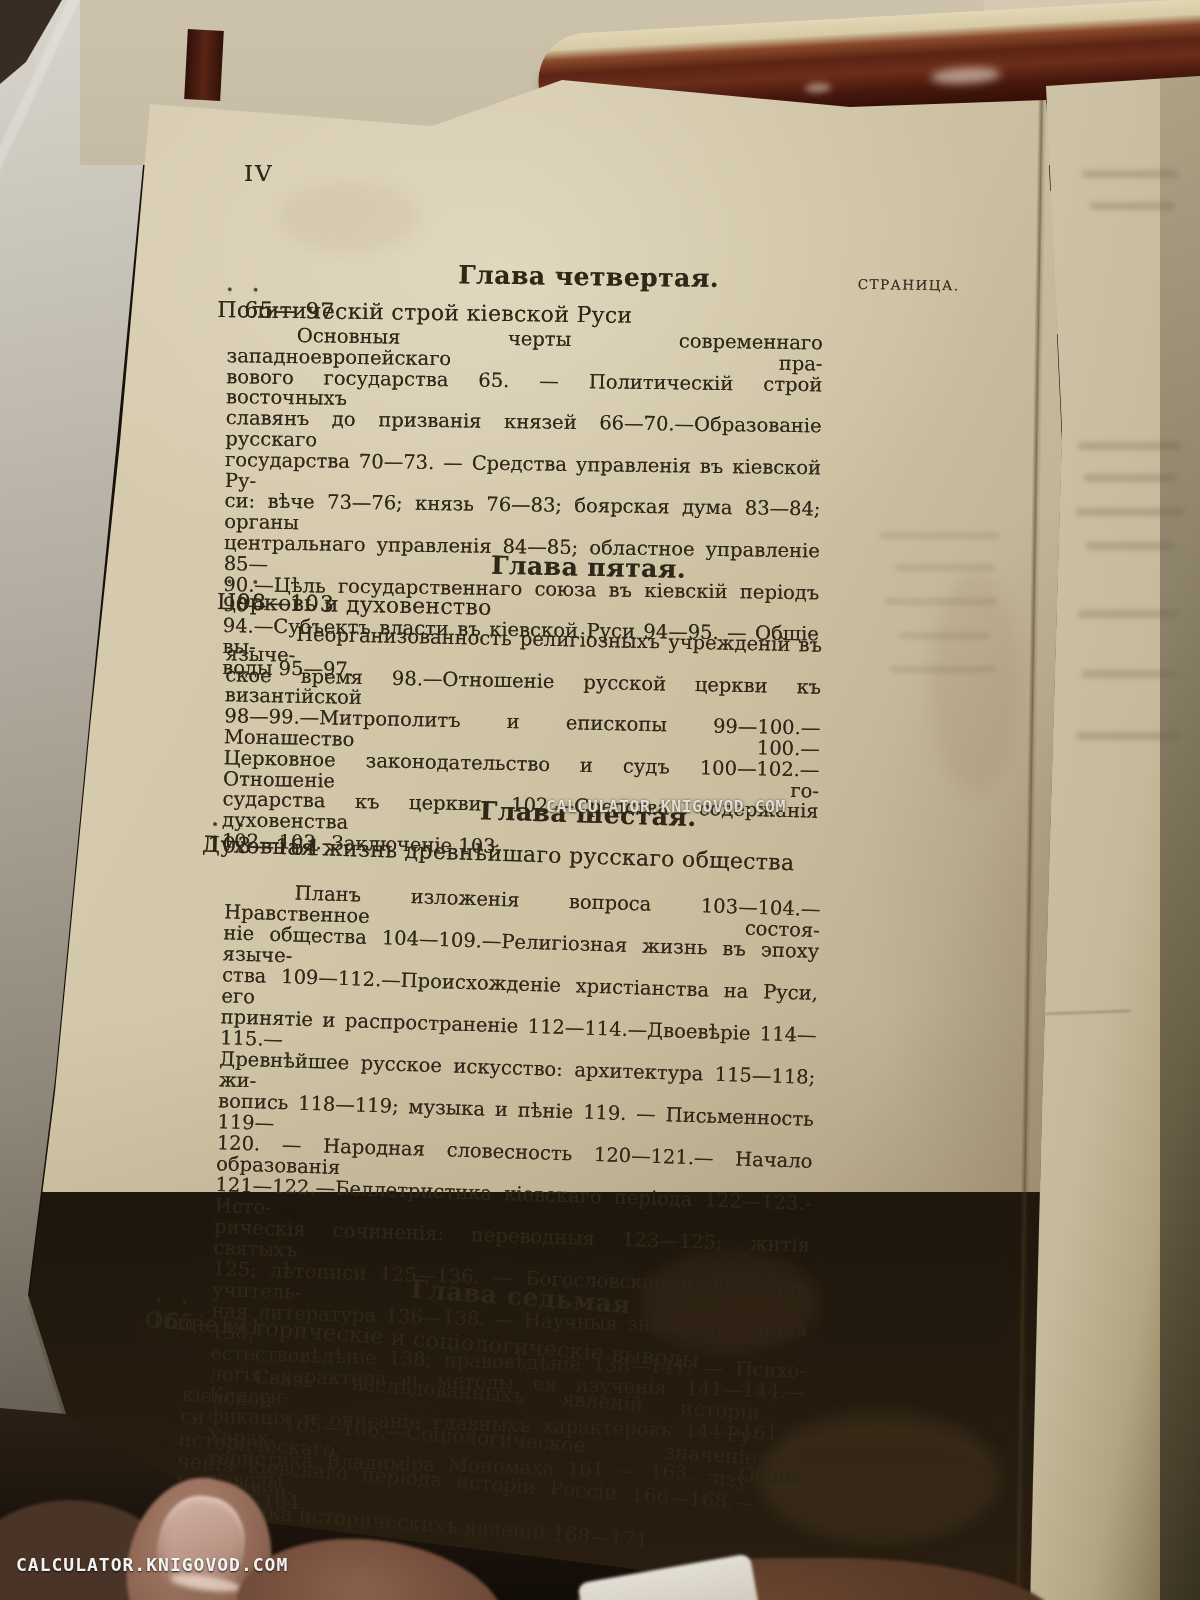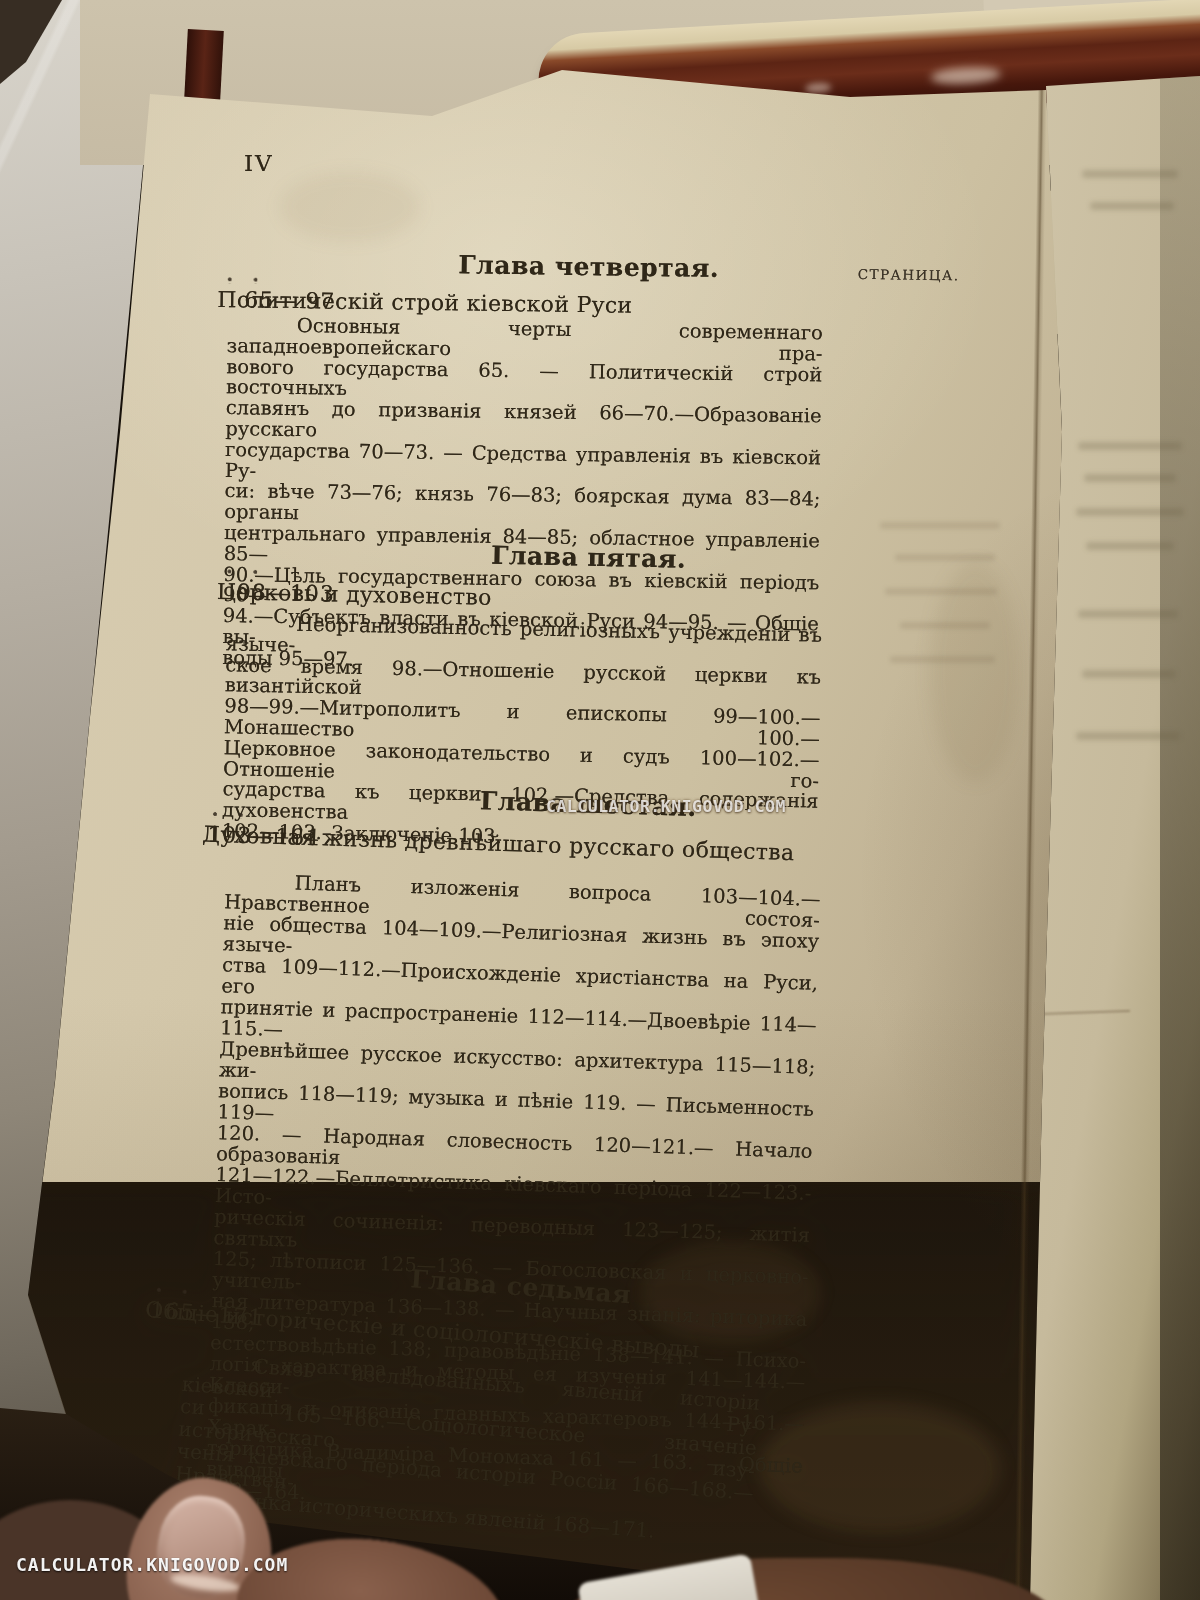--- a/index.html
+++ b/index.html
@@ -34,21 +34,21 @@
   
   .page-right{left:1020px;top:70px;width:180px;height:1530px;
     clip-path:polygon(26px 16px,180px 6px,180px 1530px,10px 1530px,22px 1030px,42px 360px);
     background:linear-gradient(100deg,#cfc4a8 0%,#c6ba9c 55%,#b1a581 76%,#8a7d5c 90%,#5a5138 100%);}
   .page-right .redge{left:140px;top:0;width:40px;height:1530px;
     background:linear-gradient(180deg,rgba(90,80,55,.25),rgba(45,38,24,.75));}
   .page-right .crack{left:-10px;top:942px;width:120px;height:2px;background:rgba(90,70,45,.4);filter:blur(1px);transform:rotate(-2deg);}
   .ghost{background:rgba(105,92,66,.26);height:8px;border-radius:4px;filter:blur(2.5px);}
 
   
-  .page-main{left:0;top:2px;width:1200px;height:1180px;
+  .page-main{left:0;top:12px;width:1200px;height:1180px;
     clip-path:polygon(150px 92px,432px 114px,562px 68px,850px 95px,1046px 88px,1062px 430px,1042px 1100px,1030px 1600px,878px 1600px,262px 1522px,166px 1474px,66px 1414px,28px 1295px,55px 1080px,90px 715px,120px 430px);
     background:
       radial-gradient(ellipse 700px 500px at 42% 22%,rgba(255,252,235,.30),transparent 70%),
       linear-gradient(115deg,#d9ceb3 0%,#d4c8ab 35%,#ccc0a1 60%,#c0b294 78%,#a5977a 92%,#8d7f63 100%);
     filter:drop-shadow(0 0 10px rgba(35,22,10,.55));padding-left:40px;}
   .page-shade{left:0;top:0;width:1200px;height:1600px;
     background:
       linear-gradient(180deg,transparent 62%,rgba(95,75,45,.16) 82%,rgba(70,52,28,.38) 100%),
       radial-gradient(ellipse 420px 600px at 96% 55%,rgba(80,60,32,.20),transparent 70%);}
   .crease{left:1038px;top:84px;width:9px;height:1520px;transform:rotate(.9deg);transform-origin:top center;

